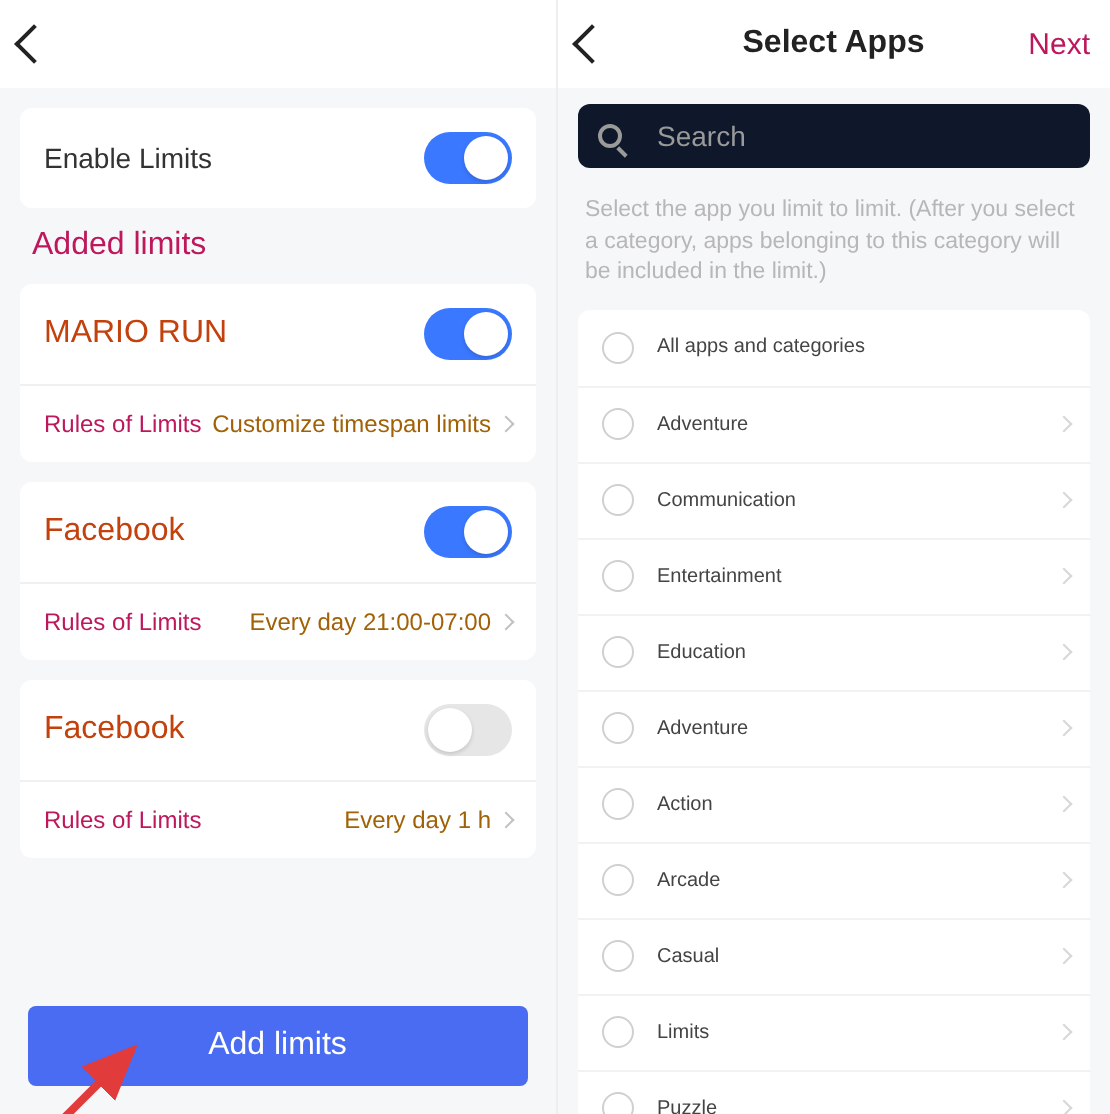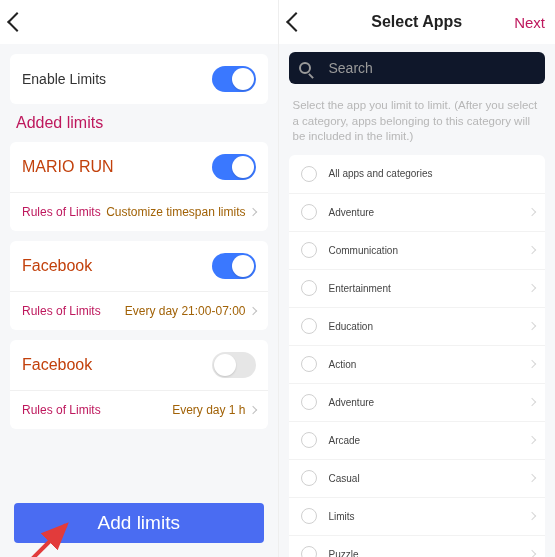--- a/index.html
+++ b/index.html
@@ -26,21 +26,21 @@
   .rule-val { font-size: 12px; color: #a16207; display: flex; align-items: center; gap: 4px; }
   .mini-chev { width: 6px; height: 6px; border-right: 1.5px solid #c1c1c1; border-top: 1.5px solid #c1c1c1; transform: rotate(45deg); display: inline-block; }
 
   .toggle { width: 44px; height: 26px; border-radius: 15px; position: relative; }
   .toggle.on { background: #3a78ff; }
   .toggle.off { background: #e6e6e6; }
   .toggle-knob { position: absolute; top: 2px; width: 22px; height: 22px; border-radius: 50%; background: #fff; box-shadow: 0 1px 2px rgba(0,0,0,.15); }
   .toggle.on .toggle-knob { right: 2px; }
   .toggle.off .toggle-knob { left: 2px; }
 
-  .add-btn { position: absolute; left: 14px; right: 14px; bottom: 14px; height: 40px; border-radius: 4px; background: #4a6cf2; color: #fff; display: flex; align-items: center; justify-content: center; font-size: 19px; }
+  .add-btn { position: absolute; left: 14px; right: 14px; bottom: 14px; height: 40px; border-radius: 4px; background: #4a6cf2; color: #fff; display: flex; align-items: center; justify-content: center; font-size: 16px; }
 
   .arrow-anno { position: absolute; left: 26px; bottom: -6px; width: 60px; height: 60px; pointer-events: none; }
 
   
   .searchbar { margin: 8px 10px; height: 32px; border-radius: 6px; background: #0f172a; display: flex; align-items: center; padding: 0 10px; color: #9a9a9a; font-size: 14px; gap: 18px; }
   .search-icon { width: 12px; height: 12px; border: 2px solid #9a9a9a; border-radius: 50%; position: relative; }
   .search-icon::after { content: ""; position: absolute; right: -5px; bottom: -5px; width: 6px; height: 2px; background: #9a9a9a; transform: rotate(45deg); }
   .hint { font-size: 11.5px; color: #b7b7b7; padding: 6px 14px 4px; line-height: 1.35; }
   .list { background: #fff; border-radius: 6px; margin: 6px 10px 0; }
   .li { display: flex; align-items: center; height: 38px; padding: 0 10px 0 12px; font-size: 10px; color: #444; position: relative; }
@@ -164,30 +164,30 @@
             <span>Entertainment</span>
             <span class="mini-chev"></span>
           </div>
           <div class="li">
             <span class="radio"></span>
             <span>Education</span>
             <span class="mini-chev"></span>
           </div>
           <div class="li">
             <span class="radio"></span>
+            <span>Adventure</span>
+            <span class="mini-chev"></span>
+          </div>
+          <div class="li">
+            <span class="radio"></span>
             <span>Action</span>
             <span class="mini-chev"></span>
           </div>
           <div class="li">
             <span class="radio"></span>
-            <span>Adventure</span>
-            <span class="mini-chev"></span>
-          </div>
-          <div class="li">
-            <span class="radio"></span>
             <span>Arcade</span>
             <span class="mini-chev"></span>
           </div>
           <div class="li">
             <span class="radio"></span>
             <span>Casual</span>
             <span class="mini-chev"></span>
           </div>
           <div class="li">
             <span class="radio"></span>

